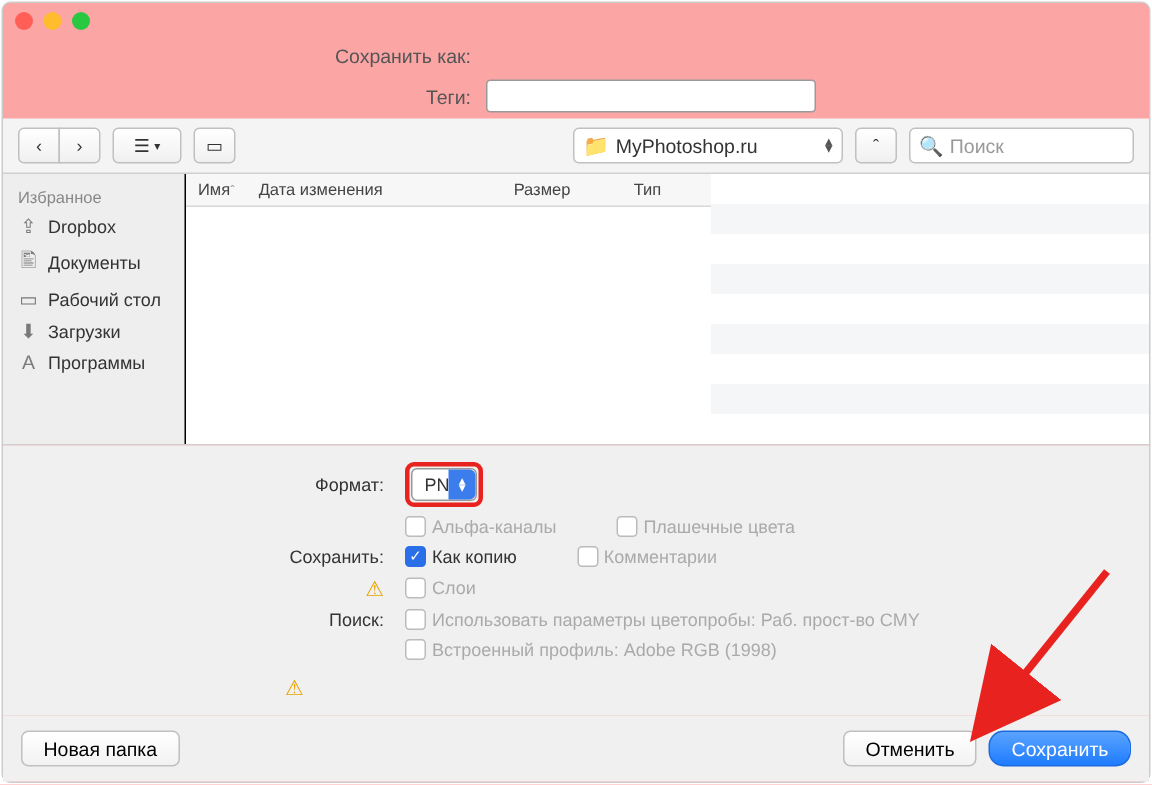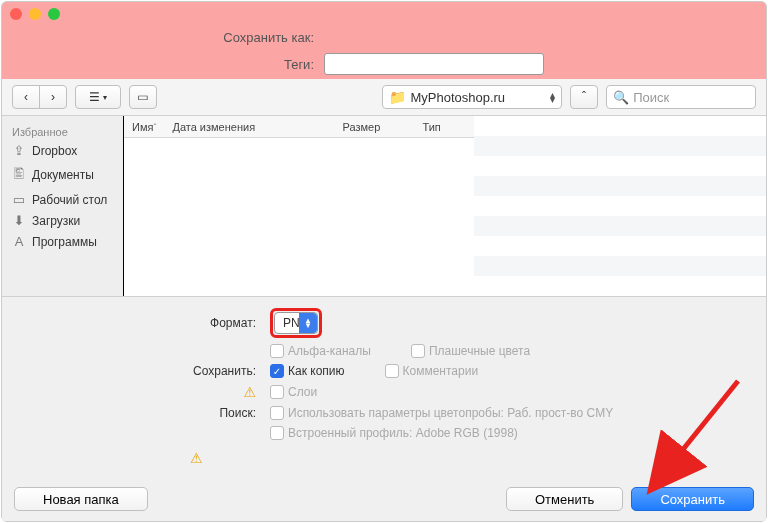--- a/index.html
+++ b/index.html
@@ -44,22 +44,22 @@
 .optrow { display: flex; align-items: center; padding: 3px 0; gap: 8px; }
 .optlabel { width: 260px; text-align: right; color: #333; padding-right: 6px; }
 .select { flex: 0 0 300px; height: 22px; border: 1px solid #999; border-radius: 4px; background: #fff; display: flex; align-items: center; padding: 0 8px; position: relative; }
 .select .chev { position: absolute; right: 0; top: 0; bottom: 0; width: 18px; background: #3b7ded; border-radius: 0 4px 4px 0; display: flex; align-items: center; justify-content: center; color: #fff; font-size: 9px; flex-direction:column; line-height:5px;}
 .chk { display: flex; align-items: center; gap: 4px; color: #aaa; }
 .chk.enabled { color: #333; }
 .chk .box { width: 14px; height: 14px; border: 1px solid #bbb; border-radius: 3px; background: #fff; display: flex; align-items: center; justify-content: center; font-size: 10px; color: #fff; }
 .chk.checked .box { background: #2a6fe8; border-color: #2a6fe8; }
 .warn { color: #e8a100; font-size: 14px; }
 .footer { display: flex; align-items: center; padding: 10px 12px; gap: 8px; background: #f0f0f0; }
-.pushbtn { height: 24px; padding: 0 28px; border: 1px solid #c0c0c0; background: linear-gradient(#fff,#f2f2f2); border-radius: 5px; font-size: 13px; cursor: pointer; }
-.pushbtn.primary { background: linear-gradient(#5aa3ff,#1f7cff); color: #fff; border-color: #1a6be0; }
+.pushbtn { height: 24px; padding: 0 14px; border: 1px solid #c0c0c0; background: linear-gradient(#fff,#f2f2f2); border-radius: 5px; font-size: 13px; cursor: pointer; }
+.pushbtn.primary { background: linear-gradient(#5aa3ff,#1f7cff); color: #fff; border-color: #1a6be0; border-radius: 10px; }
 .arrow { position: absolute; right: 20px; bottom: 20px; pointer-events: none; }
 </style>
 </head>
 <body>
 
 <div class="window">
   <div class="titlebar">
     <div class="traffic">
       <div class="light close"></div>
       <div class="light min"></div>

